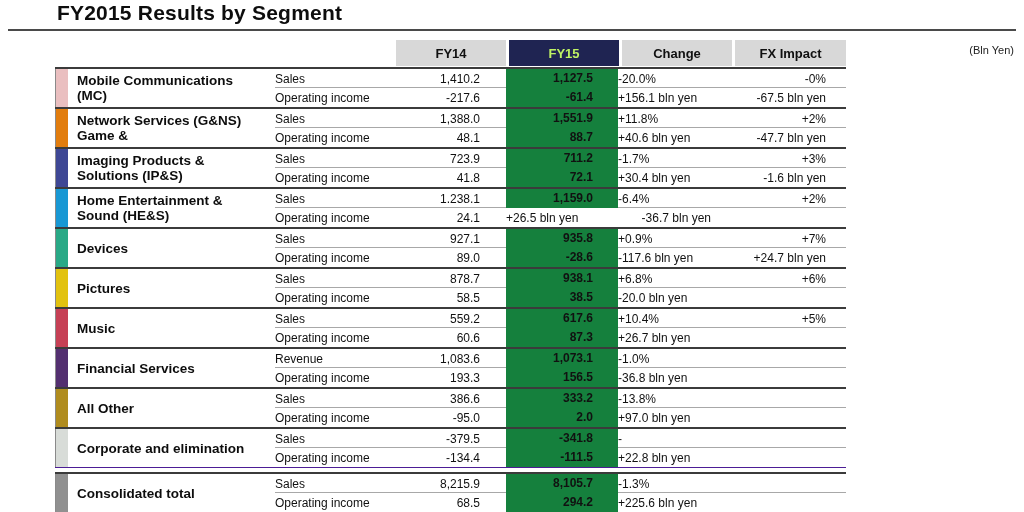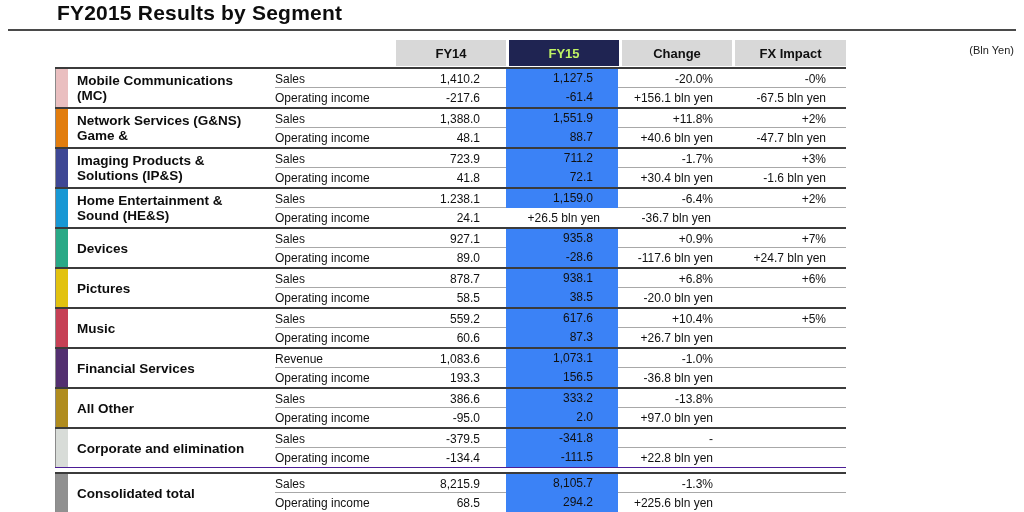--- a/index.html
+++ b/index.html
@@ -56,23 +56,23 @@
   }
   .rows { display: flex; flex-direction: column; }
   .subrow {
     display: grid; grid-template-columns: 118px 113px 112px 113px 1fr;
     height: 19px; align-items: center;
   }
   .subrow.first { border-bottom: 1px solid #a8a8a8; }
   .cell { font-size: 12px; white-space: nowrap; }
   .cell.label { text-align: left; }
   .cell.fy14 { text-align: right; padding-right: 26px; }
-  .cell.fy15 { text-align: right; padding-right: 25px; font-weight: normal;
-               background: #3b82f6; height: 100%; line-height: 19px; }
-  .cell.change { text-align: right; padding-right: 18px; }
+  .cell.fy15 { text-align: right; padding-right: 25px; font-weight: bold;
+               background: #15803d; height: 100%; line-height: 19px; }
+  .cell.change { text-align: left; padding-right: 18px; }
   .cell.fx { text-align: right; padding-right: 20px; }
 </style>
 </head>
 <body>
 
 <div class="slide">
   <div class="page-title">FY2015 Results by Segment</div>
   <div class="title-rule"></div>
   <div class="unit-note">(Bln Yen)</div>
 

